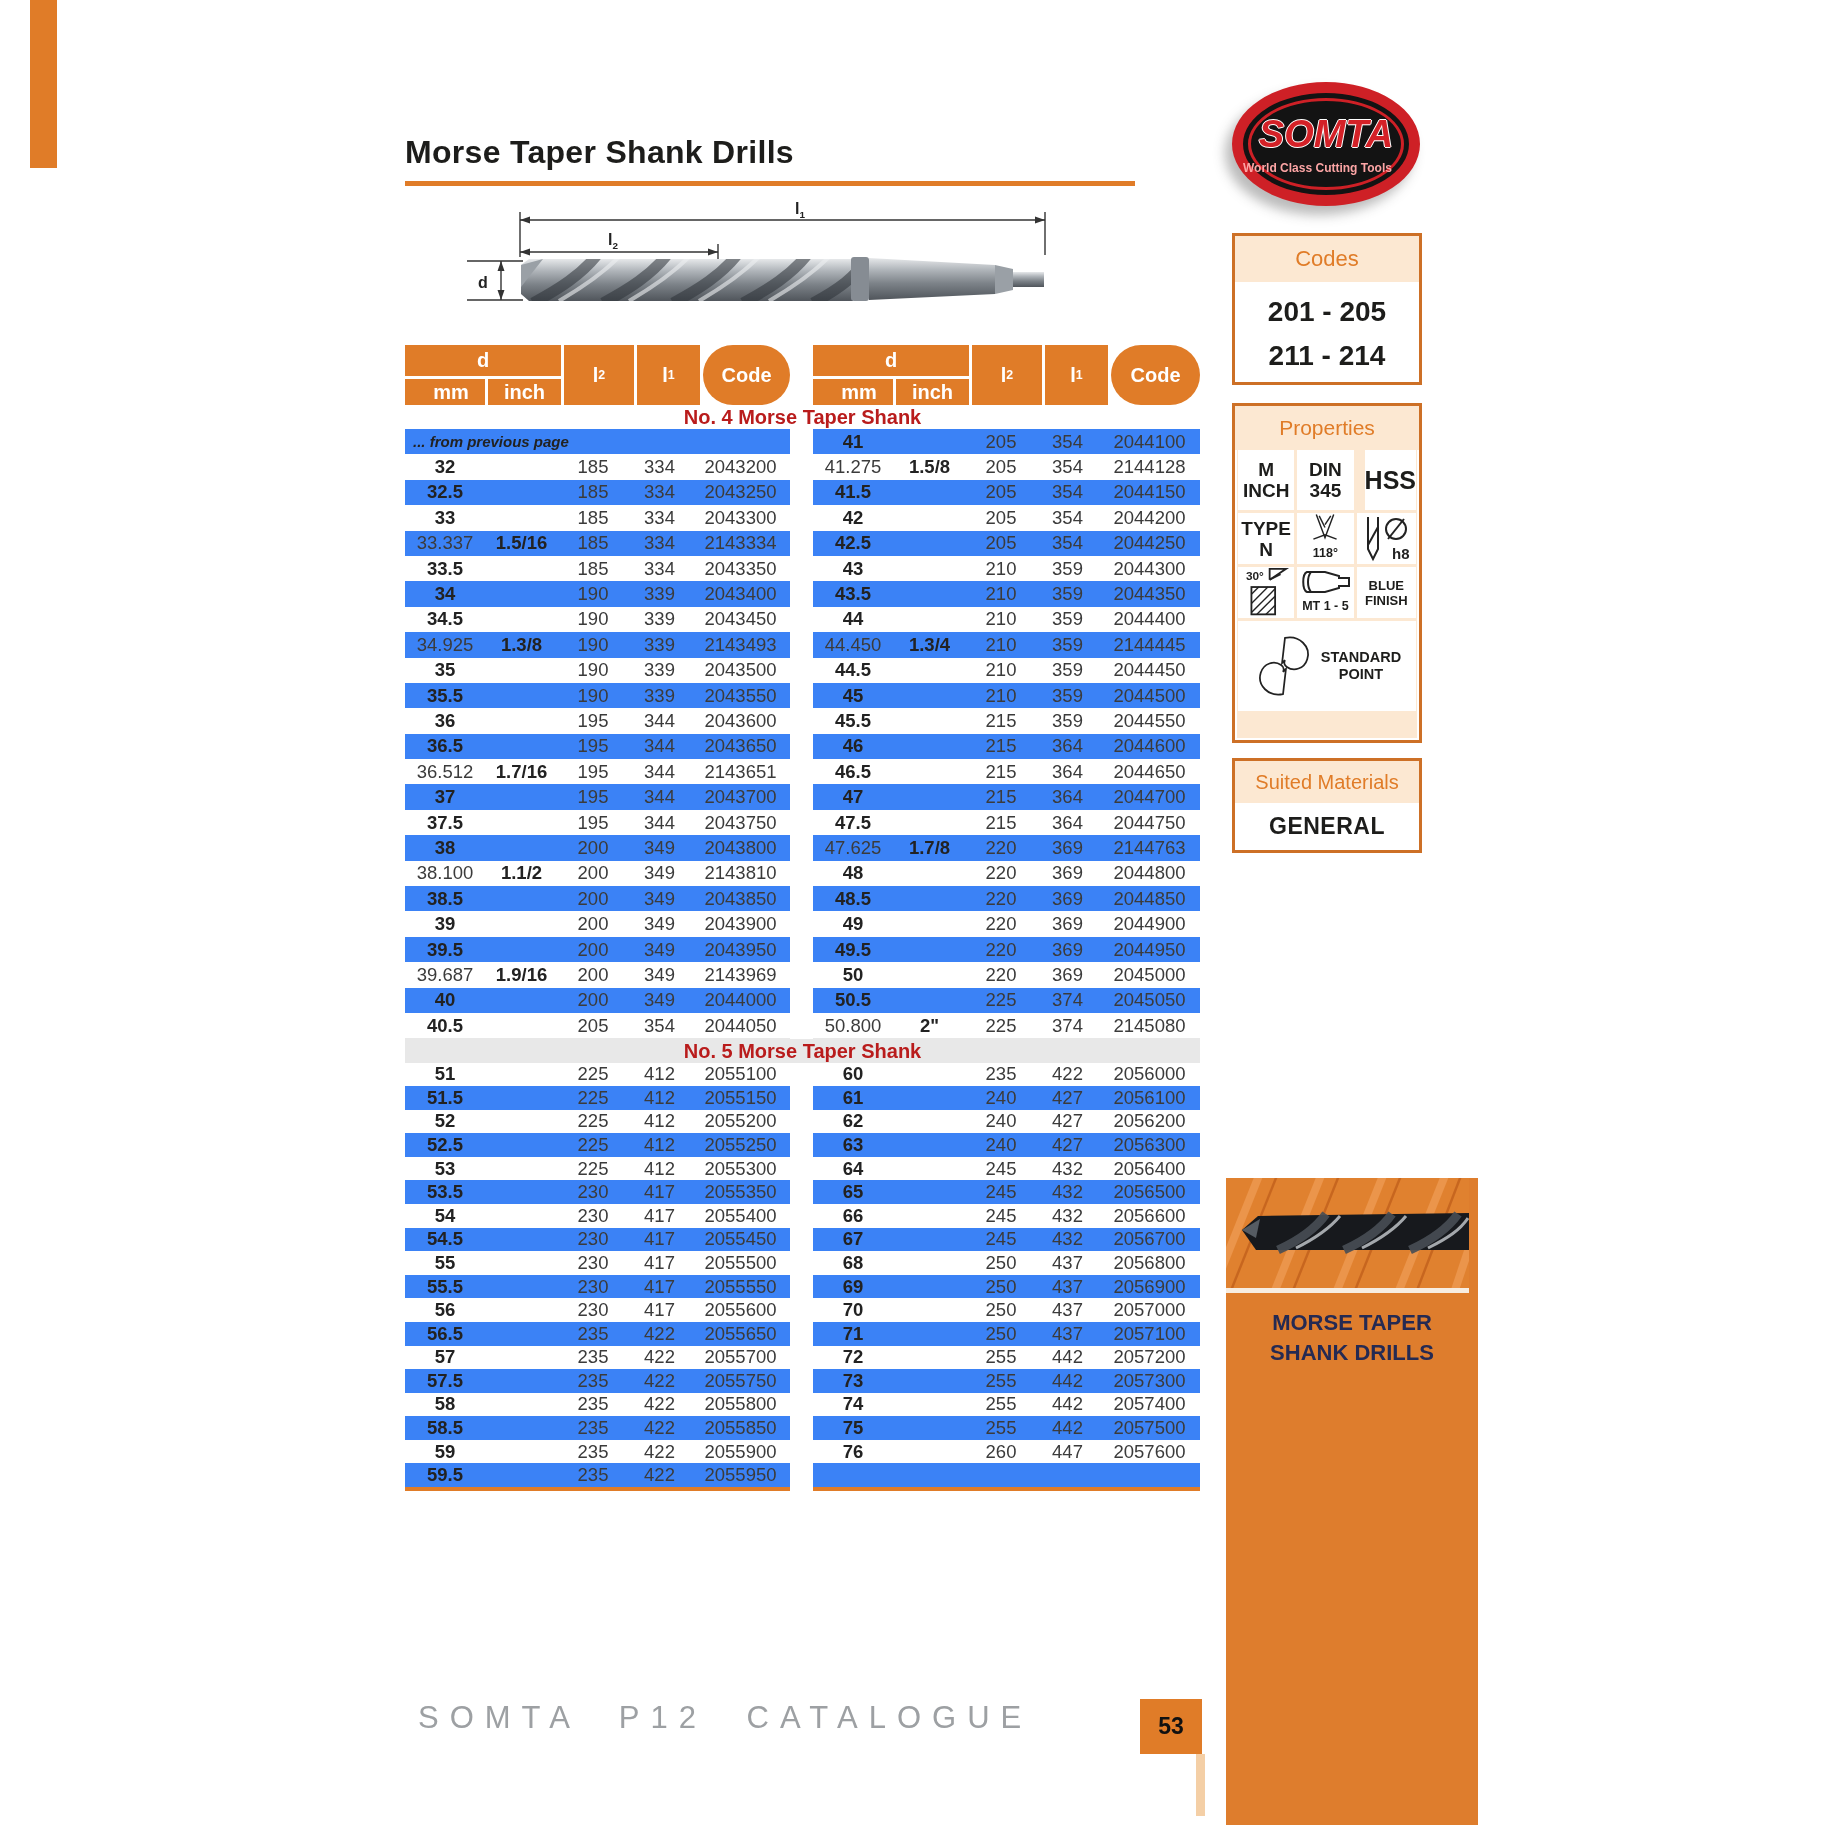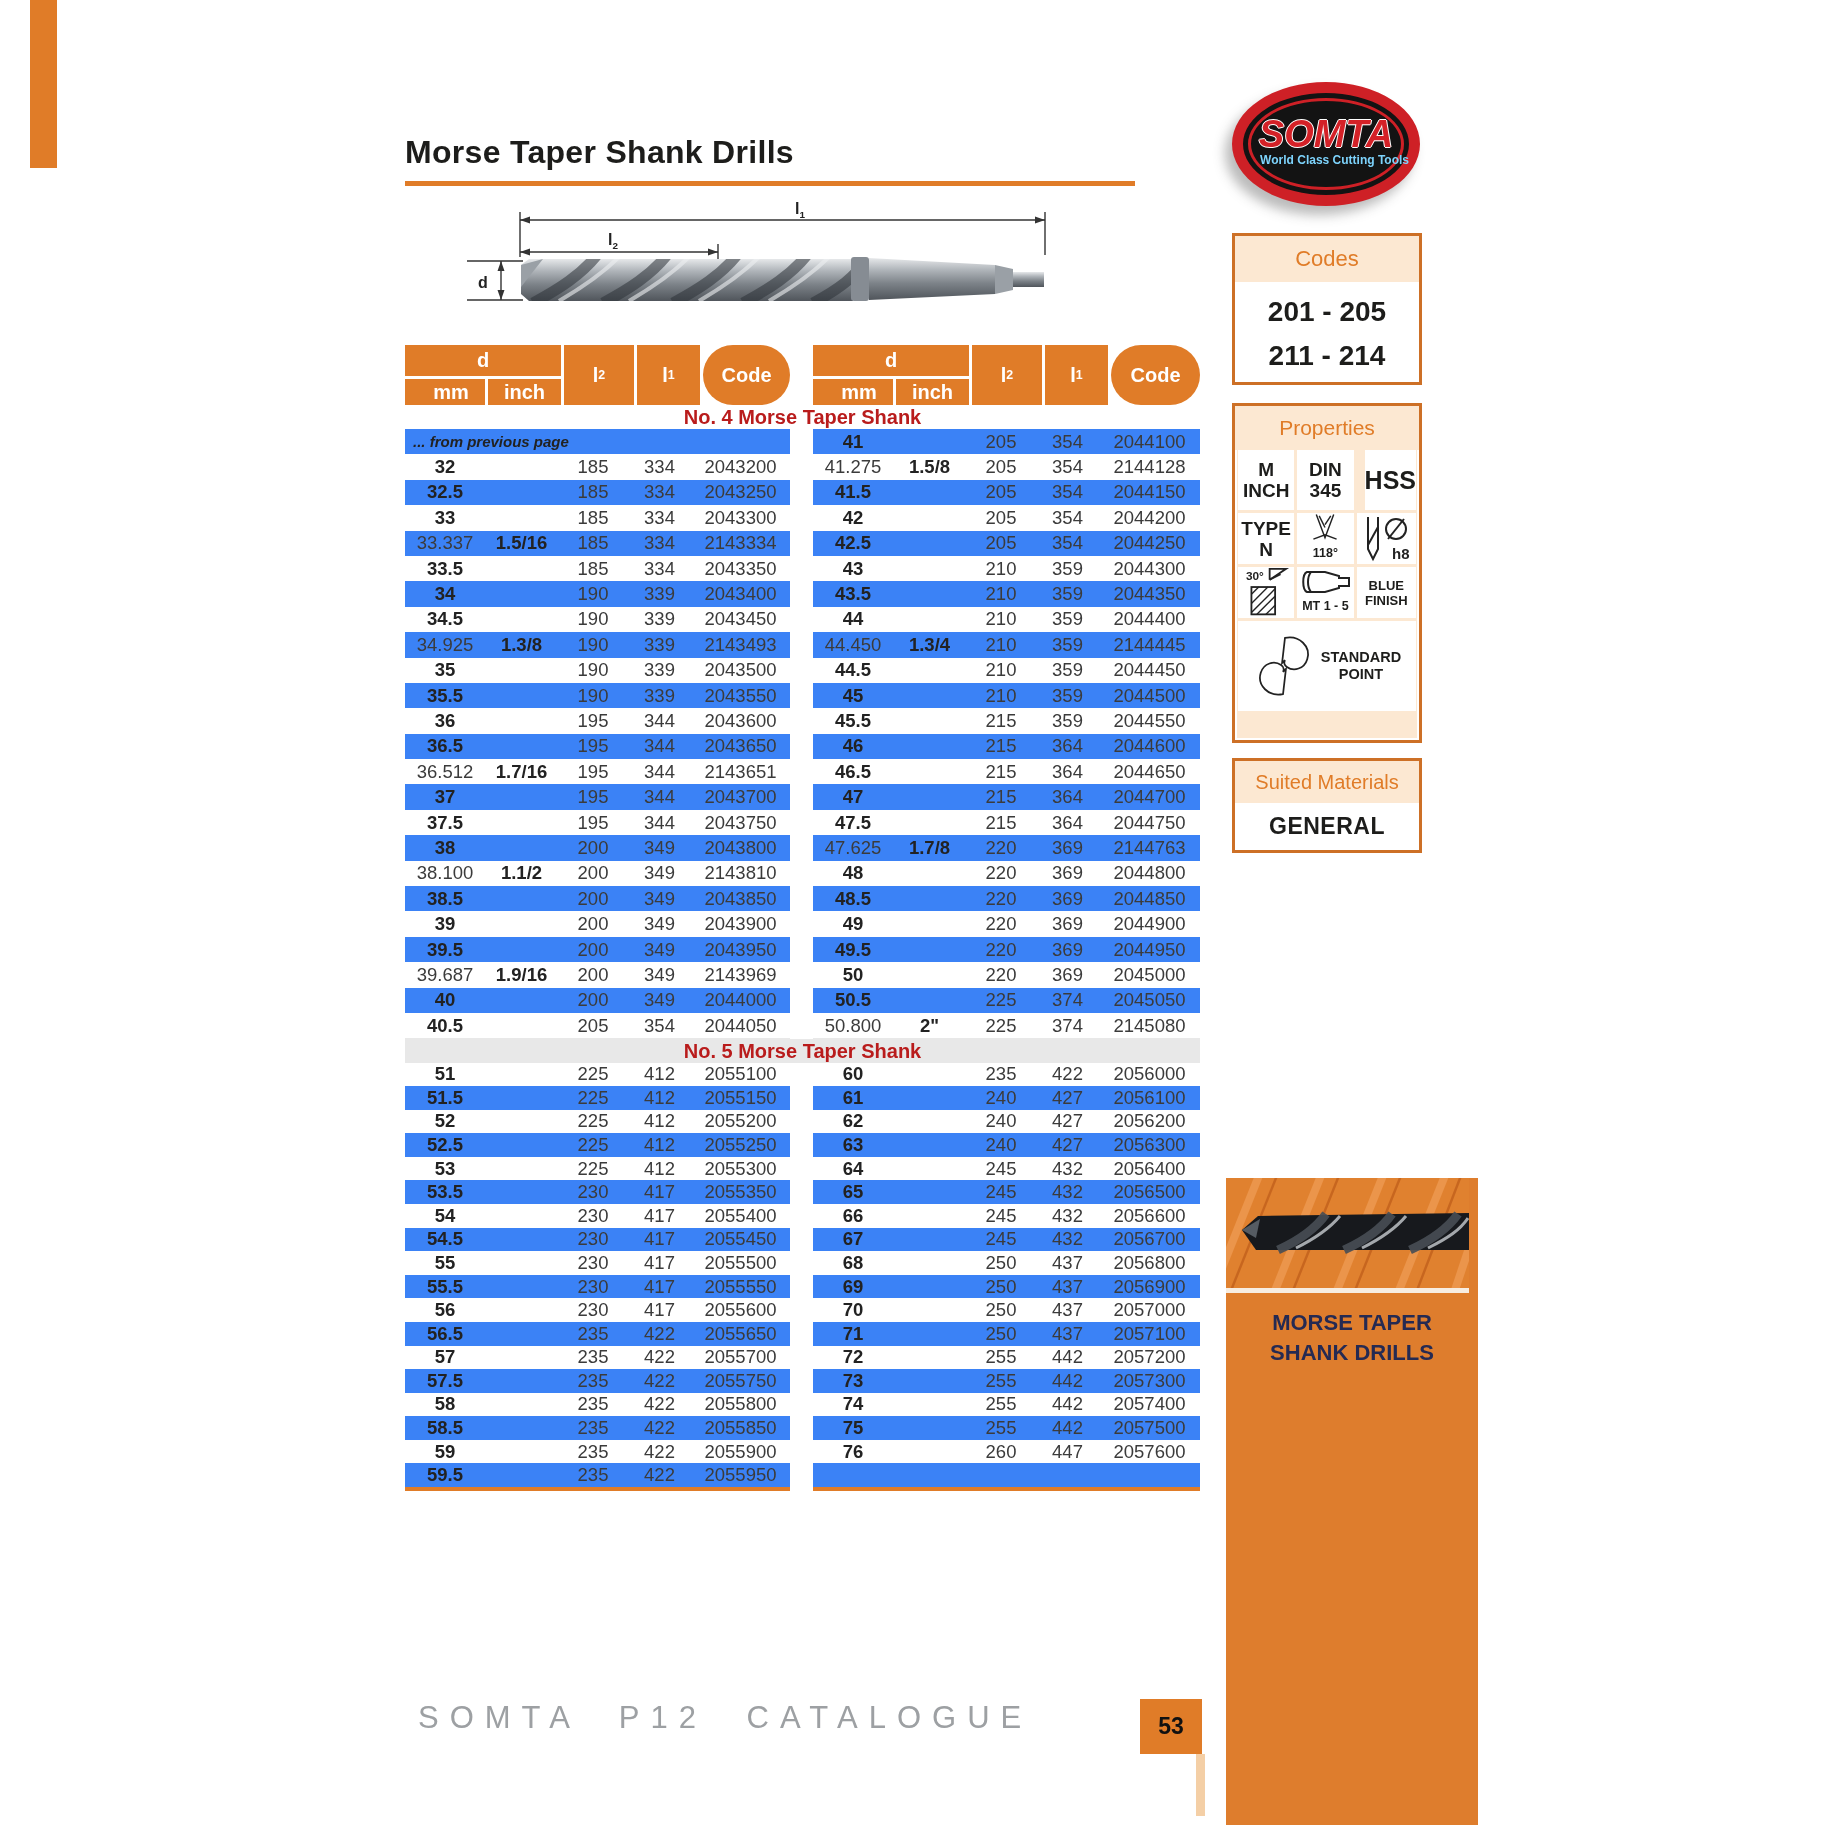--- a/index.html
+++ b/index.html
@@ -14,21 +14,21 @@
   
   #page-title{left:405px;top:134px;font-size:32px;font-weight:bold;letter-spacing:0.3px;}
   #title-rule{left:405px;top:181px;width:730px;height:5px;background:#e07c28;}
 
   
   #logo{left:1232px;top:82px;width:188px;height:124px;background:#131313;border:11px solid #ce2026;
         border-radius:50%;box-sizing:border-box;box-shadow:-7px 9px 12px rgba(60,60,60,.35);}
   #logo .ring{position:absolute;inset:5px;border:3px solid #ce2026;border-radius:50%;}
   #logo .brand{position:absolute;left:0;right:0;top:20px;text-align:center;font-size:38px;font-weight:bold;
         font-style:italic;color:#d42127;text-shadow:1px 0 #fff,-1px 0 #fff,0 1px #fff,0 -1px #fff;}
-  #logo .tag{position:absolute;left:0;right:0;top:60px;text-align:right;font-size:12px;font-weight:bold;color:#7dd3fc;}
+  #logo .tag{position:absolute;left:0;right:0;top:68px;text-align:left;font-size:12px;font-weight:bold;color:#fca5a5;}
 
   
   #diagram{left:455px;top:195px;width:650px;height:125px;}
   .dimlabel{position:absolute;font-size:16px;font-weight:bold;color:#222;}
 
   
   #tables{left:405px;top:345px;width:795px;height:1150px;}
   .ttable{position:absolute;top:0;}
   #tableL{left:0;width:385px;}
   #tableR{left:408px;width:387px;}

